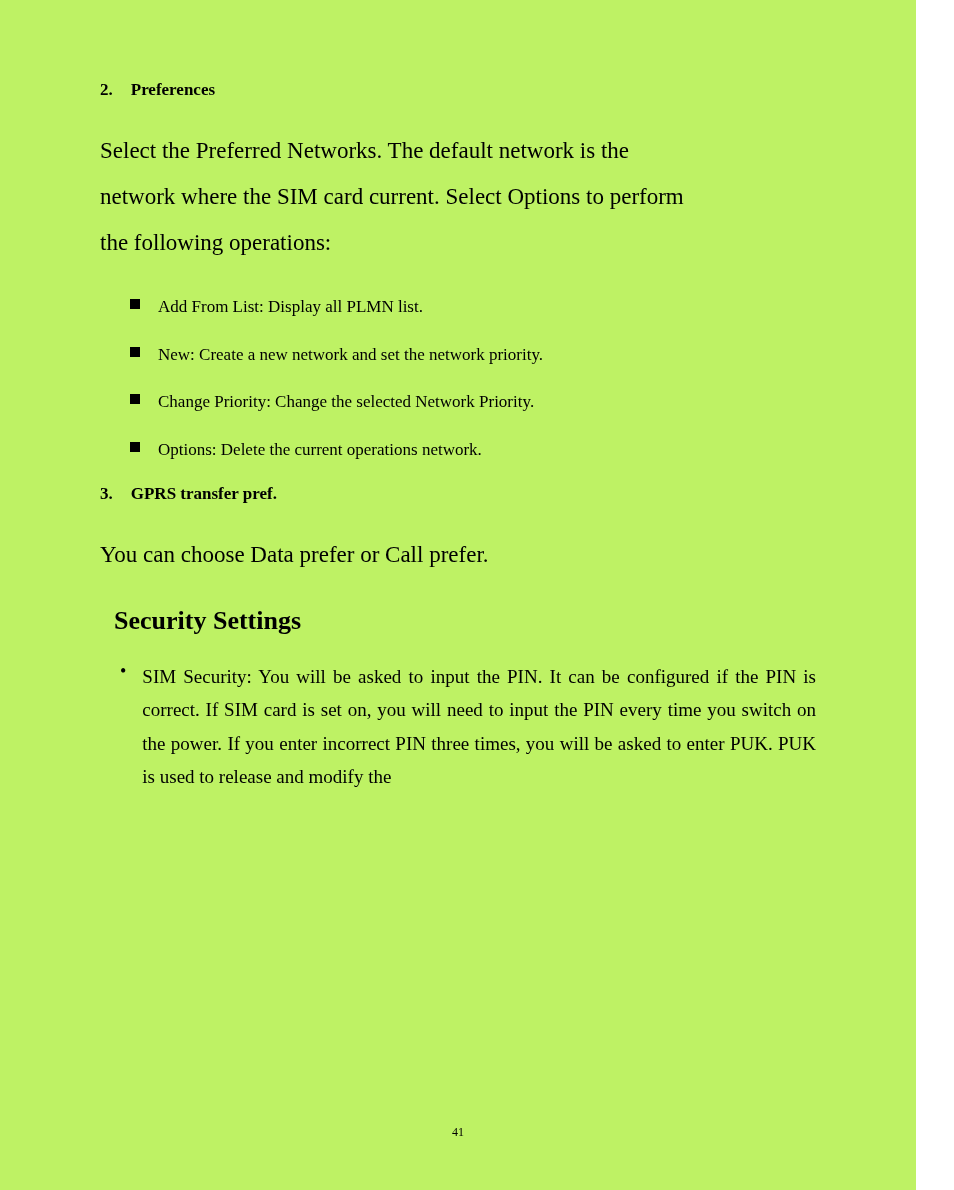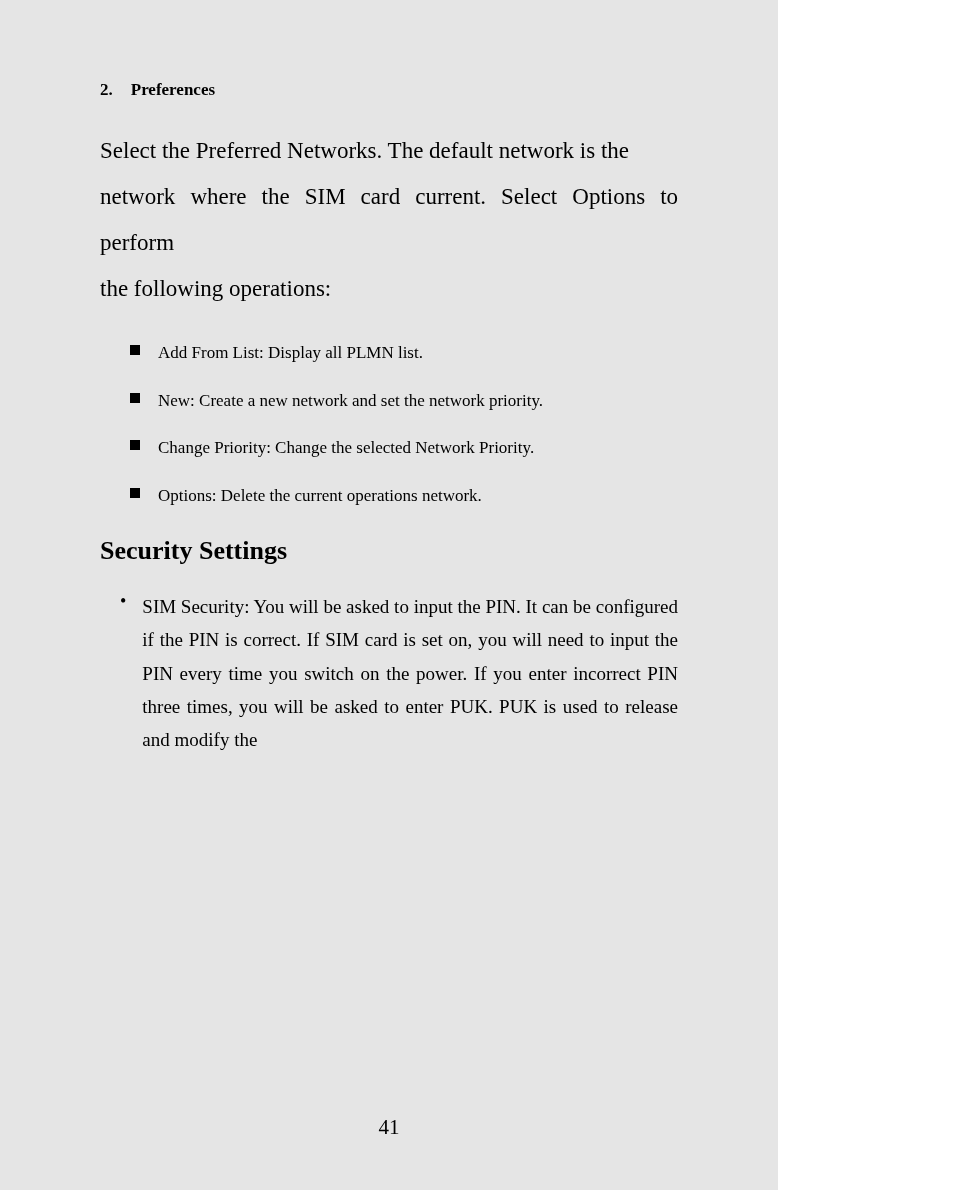--- a/index.html
+++ b/index.html
@@ -12,23 +12,23 @@
       background: #ffffff;
       font-family: 'Times New Roman', Times, serif;
       font-size: 17px;
       color: #000000;
       width: 954px;
       min-height: 1190px;
       position: relative;
     }
 
     .page-container {
-      width: 778px;
+      width: 916px;
       min-height: 1190px;
-      background: #e5e5e5;
+      background: #bef264;
       padding: 80px 100px 80px 100px;
       position: relative;
     }
 
     .section-heading {
       font-weight: bold;
       font-size: 17px;
       margin-bottom: 28px;
       text-align: justify;
     }
@@ -80,20 +80,21 @@
 
     .section-3 {
       margin-bottom: 28px;
     }
 
     .security-heading {
       font-size: 26px;
       font-weight: bold;
       margin-bottom: 24px;
       margin-top: 10px;
+      margin-left: 14px;
     }
 
     .bullet-circle-list {
       list-style: none;
       padding: 0;
       margin: 0;
     }
 
     .bullet-circle-item {
       display: flex;
@@ -114,21 +115,21 @@
       font-family: 'Times New Roman', Times, serif;
       line-height: 1.75;
       text-align: justify;
     }
 
     .page-number {
       position: absolute;
       bottom: 50px;
       left: 50%;
       transform: translateX(-50%);
-      font-size: 21px;
+      font-size: 12px;
       font-family: 'Times New Roman', Times, serif;
     }
   </style>
 </head>
 <body>
 
 <div class="page-container">
 
   <div class="section-heading">
     <span class="section-number">2.</span><span>Preferences</span>
@@ -161,20 +162,26 @@
     </li>
     <li class="bullet-item">
       <span class="bullet-square"></span>
       <span class="bullet-text">
         <span class="bold">Options:</span><span> Delete the current operations network.</span>
       </span>
     </li>
   </ul>
 
   <div class="section-3">
+    <div class="section-heading">
+      <span class="section-number">3.</span><span>GPRS transfer pref.</span>
+    </div>
+    <div class="body-text">
+      <span>You can choose Data prefer or Call prefer.</span>
+    </div>
   </div>
 
   <div class="security-section">
     <div class="security-heading">Security Settings</div>
     <ul class="bullet-circle-list">
       <li class="bullet-circle-item">
         <span class="bullet-dot">•</span>
         <span class="bullet-circle-text">
           <span class="bold">SIM Security</span><span>:</span><span> You will be asked to input the PIN. It can be configured if the PIN is correct. If SIM card is set on, you will need to input the PIN every time you switch on the power. If you enter incorrect PIN three times, you will be asked to enter PUK. PUK is used to release and modify the</span>
         </span>

